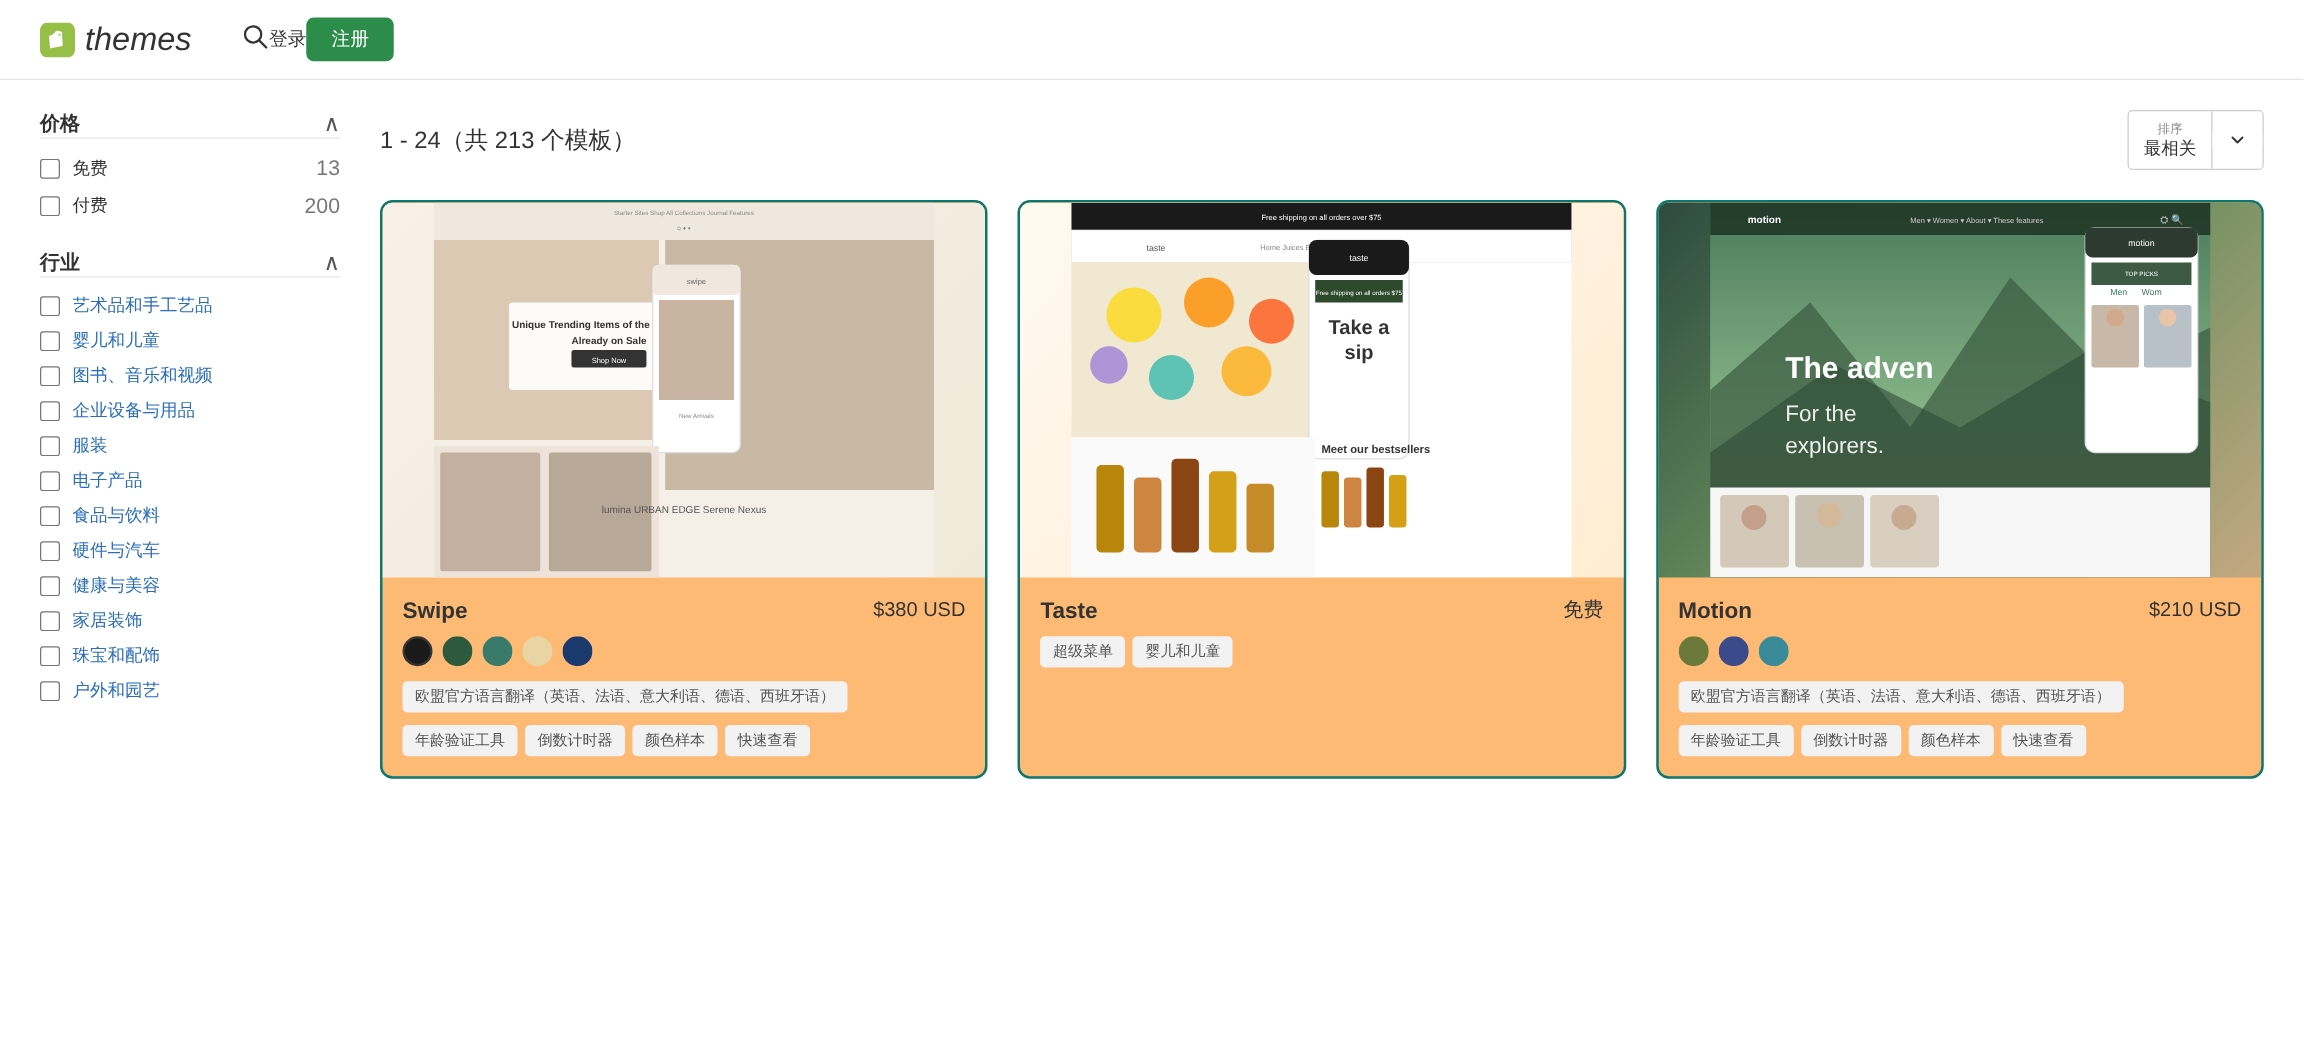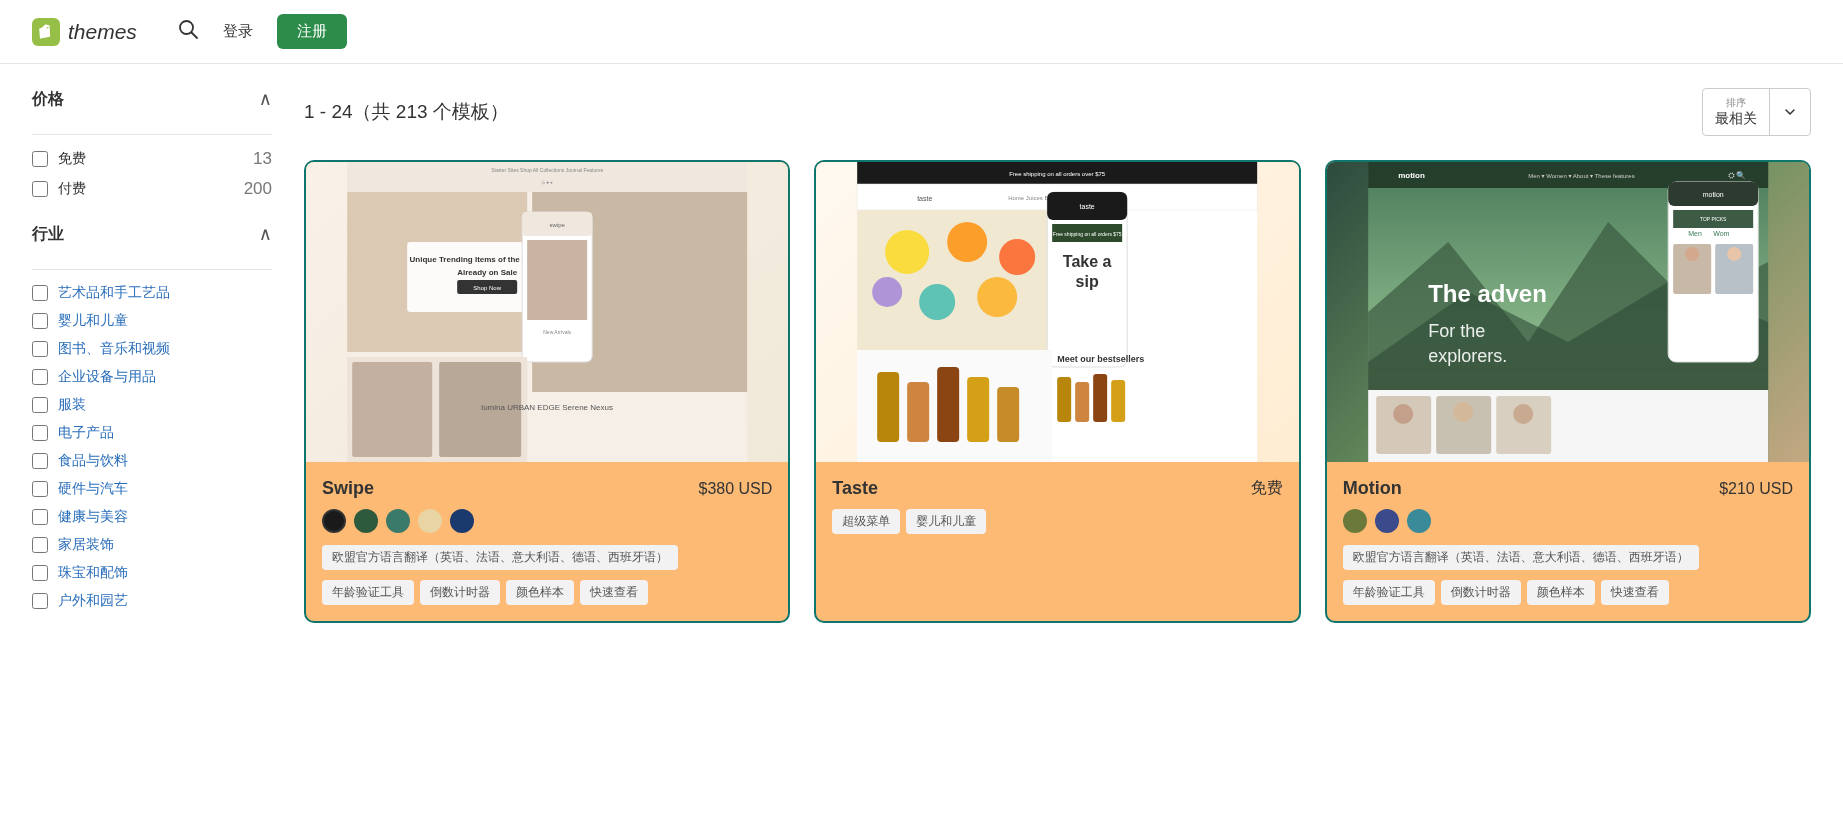--- a/index.html
+++ b/index.html
@@ -5,36 +5,36 @@
     * { box-sizing: border-box; margin: 0; padding: 0; }
     body { font-family: -apple-system, BlinkMacSystemFont, "Segoe UI", sans-serif; background: #fff; color: #333; }
 
     
     .navbar {
       display: flex; align-items: center; padding: 0 32px; height: 64px;
       border-bottom: 1px solid #e5e5e5; background: #fff;
     }
     .navbar-logo { display: flex; align-items: center; gap: 8px; margin-right: 40px; }
     .navbar-logo .shopify-bag { width: 28px; height: 28px; }
-    .navbar-logo-text { font-size: 21px; font-style: italic; color: #333; font-weight: 500; }
+    .navbar-logo-text { font-size: 26px; font-style: italic; color: #333; font-weight: 500; }
     .navbar-links { display: flex; align-items: center; gap: 32px; flex: 1; }
     .navbar-link { font-size: 15px; color: #333; cursor: pointer; text-decoration: none; display: flex; align-items: center; gap: 4px; }
     .chevron-down { font-size: 10px; }
-    .navbar-actions { display: flex; align-items: center; gap: 24px; }
+    .navbar-actions { display: flex; align-items: center; }
     .btn-login { font-size: 15px; color: #333; cursor: pointer; background: none; border: none; }
     .btn-register { background: #2c8c4a; color: #fff; border: none; border-radius: 6px; padding: 8px 20px; font-size: 15px; cursor: pointer; font-weight: 500; }
     .search-icon-btn { background: none; border: none; cursor: pointer; font-size: 20px; color: #333; }
 
     
     .page-body { display: flex; padding: 24px 32px; gap: 32px; }
 
     
     .sidebar { width: 240px; flex-shrink: 0; }
     .filter-section { margin-bottom: 24px; }
-    .filter-header { display: flex; justify-content: space-between; align-items: center; font-size: 16px; font-weight: 600; color: #333; margin-bottom: 14px; padding-bottom: 24px; border-bottom: 1px solid #e5e5e5; }
+    .filter-header { display: flex; justify-content: space-between; align-items: center; font-size: 16px; font-weight: 600; color: #333; margin-bottom: 14px; padding-bottom: 0; border-bottom: 1px solid #e5e5e5; }
     .filter-toggle { font-size: 18px; cursor: pointer; color: #555; background: none; border: none; }
     .filter-item { display: flex; align-items: center; gap: 10px; margin-bottom: 10px; cursor: pointer; }
     .filter-item label { font-size: 14px; color: #333; cursor: pointer; flex: 1; }
     .filter-item .count { font-size: 17px; color: #777; margin-left: auto; }
     .filter-item input[type="checkbox"] { width: 16px; height: 16px; cursor: pointer; accent-color: #2c8c4a; }
     .industry-item { display: flex; align-items: center; gap: 10px; margin-bottom: 10px; cursor: pointer; }
     .industry-item label { font-size: 14px; color: #2a6ebb; cursor: pointer; }
     .industry-item input[type="checkbox"] { width: 16px; height: 16px; cursor: pointer; accent-color: #2c8c4a; }
 
     

